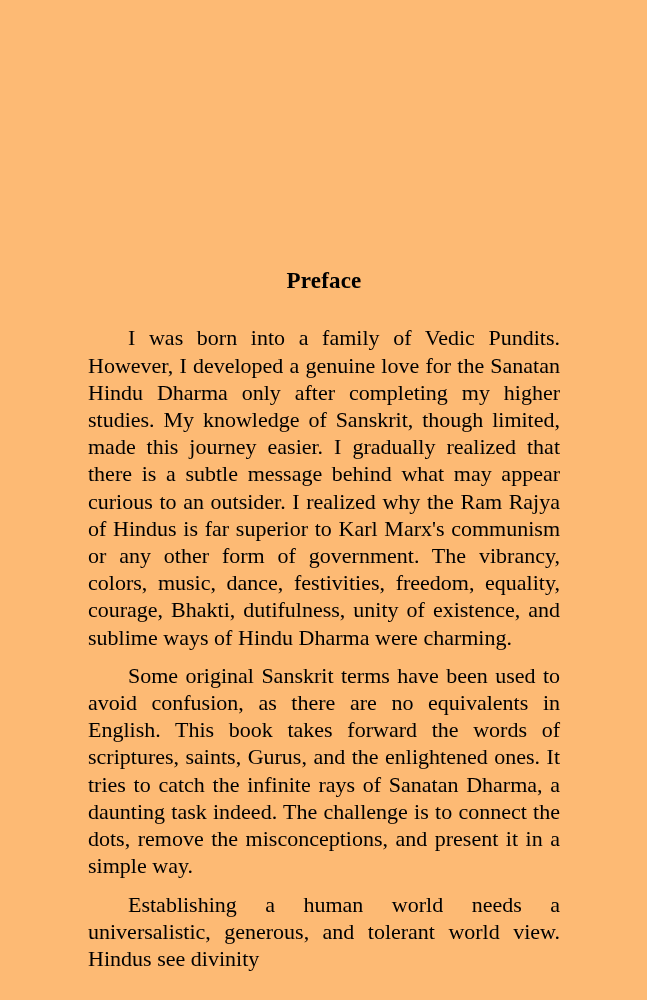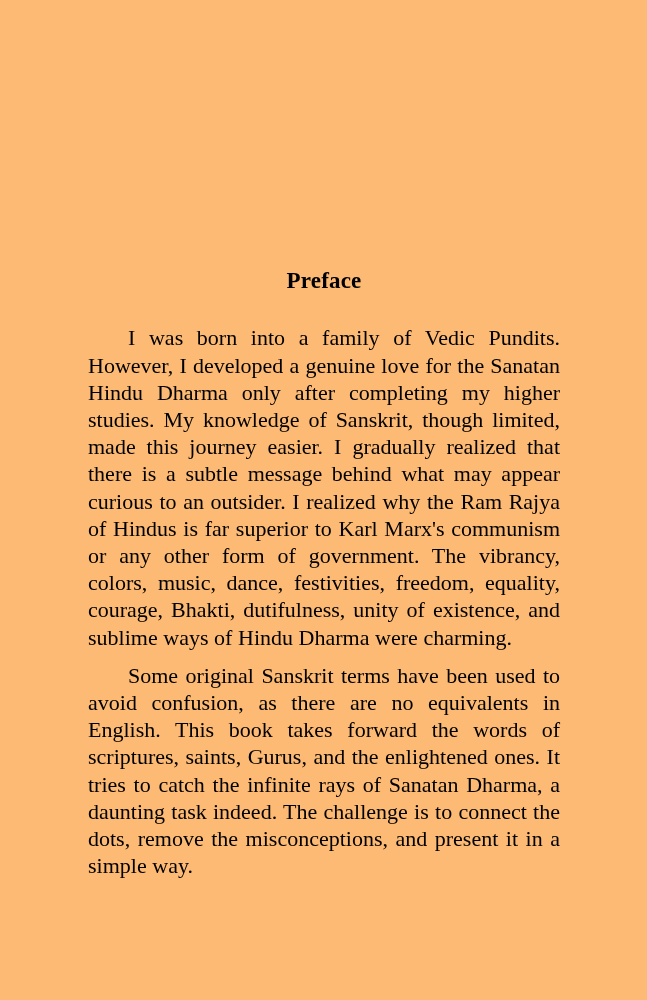--- a/index.html
+++ b/index.html
@@ -62,16 +62,17 @@
 <div class="page">
 
   <div class="content">
 
     <h1 class="chapter-title">Preface</h1>
 
     <p class="body-paragraph">I was born into a family of Vedic Pundits. However, I developed a genuine love for the Sanatan Hindu Dharma only after completing my higher studies. My knowledge of Sanskrit, though limited, made this journey easier. I gradually realized that there is a subtle message behind what may appear curious to an outsider. I realized why the Ram Rajya of Hindus is far superior to Karl Marx's communism or any other form of government. The vibrancy, colors, music, dance, festivities, freedom, equality, courage, Bhakti, dutifulness, unity of existence, and sublime ways of Hindu Dharma were charming.</p>
 
     <p class="body-paragraph">Some original Sanskrit terms have been used to avoid confusion, as there are no equivalents in English. This book takes forward the words of scriptures, saints, Gurus, and the enlightened ones. It tries to catch the infinite rays of Sanatan Dharma, a daunting task indeed. The challenge is to connect the dots, remove the misconceptions, and present it in a simple way.</p>
 
+    <p class="body-paragraph">Establishing a human world needs a universalistic, generous, and tolerant world view. Hindus see divinity</p>
 
   </div>
 
 </div>
 
 </body></html>

